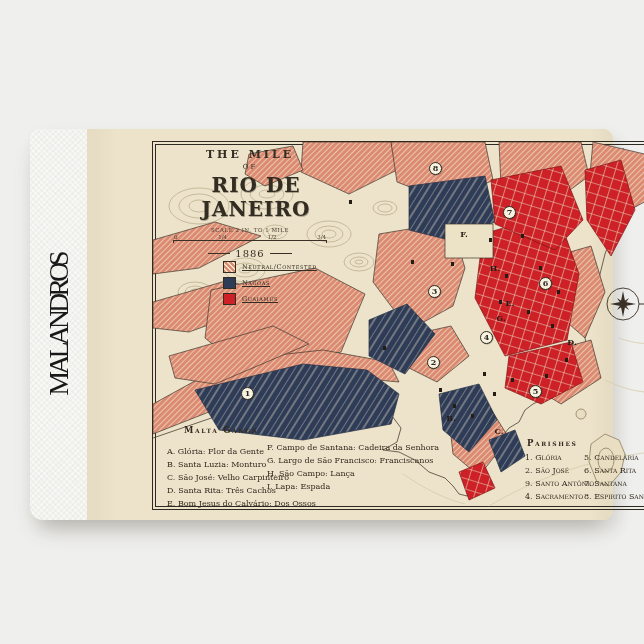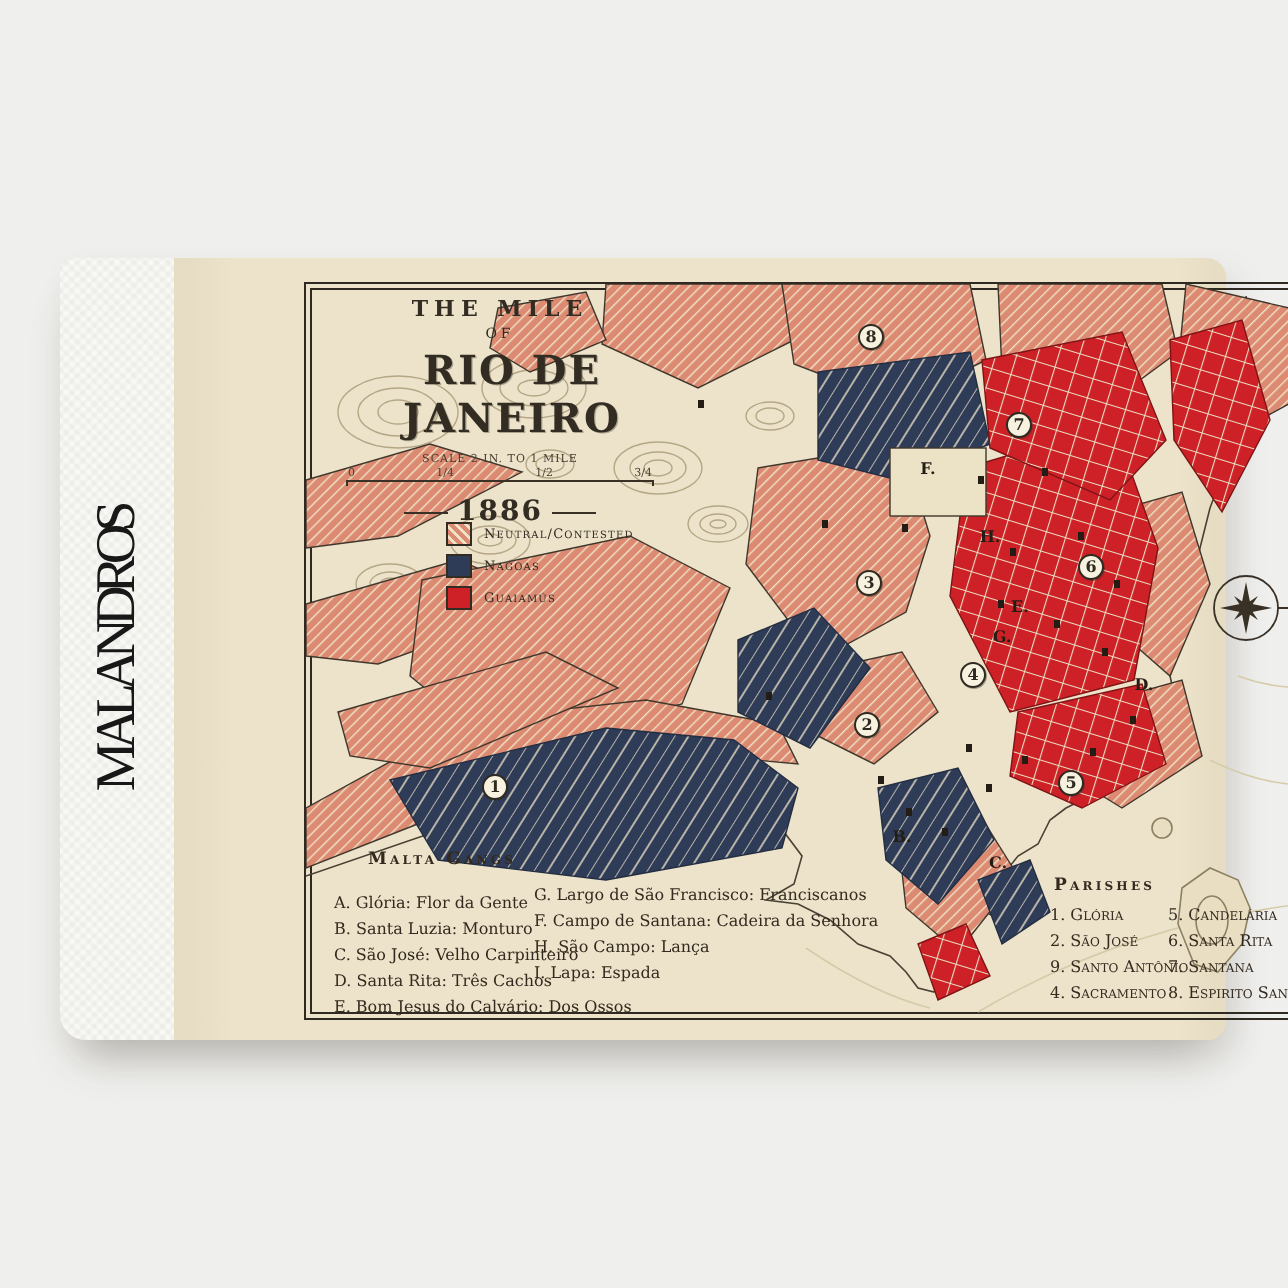--- a/index.html
+++ b/index.html
@@ -36,27 +36,27 @@
   .t2{font-size:7px;letter-spacing:2px;margin-top:2px;}
   .t3{font-size:20px;font-weight:700;letter-spacing:1px;margin-top:2px;
       text-shadow:0.6px 0.6px 0 rgba(51,44,34,.35);margin-left:12px;}
   .scale-label{font-size:5.5px;letter-spacing:.5px;margin-top:6px;color:#4a4033;}
   .scale-ticks{display:flex;justify-content:space-between;width:152px;margin:1px auto 0;
       font-size:5.5px;color:#4a4033;}
   .scale-bar{width:152px;margin:0 auto;border-top:1px solid #3a3126;height:2px;
       border-left:1px solid #3a3126;border-right:1px solid #3a3126;}
   .year-row{display:flex;align-items:center;justify-content:center;gap:5px;margin-top:5px;}
   .year-row .dash{width:22px;border-top:1px solid #3a3126;height:0;}
-  .year{font-size:14px;font-weight:700;letter-spacing:1px;color:#332c22;}
+  .year{font-size:10px;font-weight:400;letter-spacing:1px;color:#332c22;}
   
   .legend{position:absolute;left:70px;top:119px;}
   .legend-row{display:flex;align-items:center;margin-bottom:4px;}
   .legend-swatch{width:11px;height:10px;border:1px solid #332c22;margin-right:6px;flex:0 0 auto;}
   .legend-label{font-size:6.5px;letter-spacing:.6px;color:#332c22;font-variant:small-caps;
-      text-transform:capitalize;white-space:nowrap;}
+      text-transform:capitalize;white-space:nowrap;text-decoration:underline;}
   
   .map-marker{position:absolute;width:13px;height:13px;border-radius:50%;
       background:#f7f1df;border:1px solid #2f2a21;box-sizing:border-box;
       font-size:8px;font-weight:700;color:#2f2a21;text-align:center;line-height:11px;
       box-shadow:0.5px 0.5px 0 rgba(47,42,33,.4);}
   .letter-marker{position:absolute;transform:translate(-50%,-50%);
       font-size:8px;font-weight:600;color:#241d15;}
   
   .list-title{font-size:8.5px;font-weight:700;letter-spacing:1.6px;color:#33291e;
       font-variant:small-caps;text-transform:capitalize;white-space:nowrap;}
@@ -281,22 +281,22 @@
 
           <div class="list-title gangs-title">Malta Gangs</div>
           <div class="gangs-col1" id="gangs-col1">
               <div class="list-line">A. Glória: Flor da Gente</div>
               <div class="list-line">B. Santa Luzia: Monturo</div>
               <div class="list-line">C. São José: Velho Carpinteiro</div>
               <div class="list-line">D. Santa Rita: Três Cachos</div>
               <div class="list-line">E. Bom Jesus do Calvário: Dos Ossos</div>
             </div>
           <div class="gangs-col2" id="gangs-col2">
+              <div class="list-line">F. Campo de Santana: Cadeira da Senhora</div>
               <div class="list-line">G. Largo de São Francisco: Franciscanos</div>
-              <div class="list-line">F. Campo de Santana: Cadeira da Senhora</div>
               <div class="list-line">H. São Campo: Lança</div>
               <div class="list-line">I. Lapa: Espada</div>
             </div>
 
           <div class="list-title parishes-title">Parishes</div>
           <div class="parishes-col1" id="parishes-col1">
               <div class="list-line">1. Glória</div>
               <div class="list-line">2. São José</div>
               <div class="list-line">9. Santo Antônio</div>
               <div class="list-line">4. Sacramento</div>

